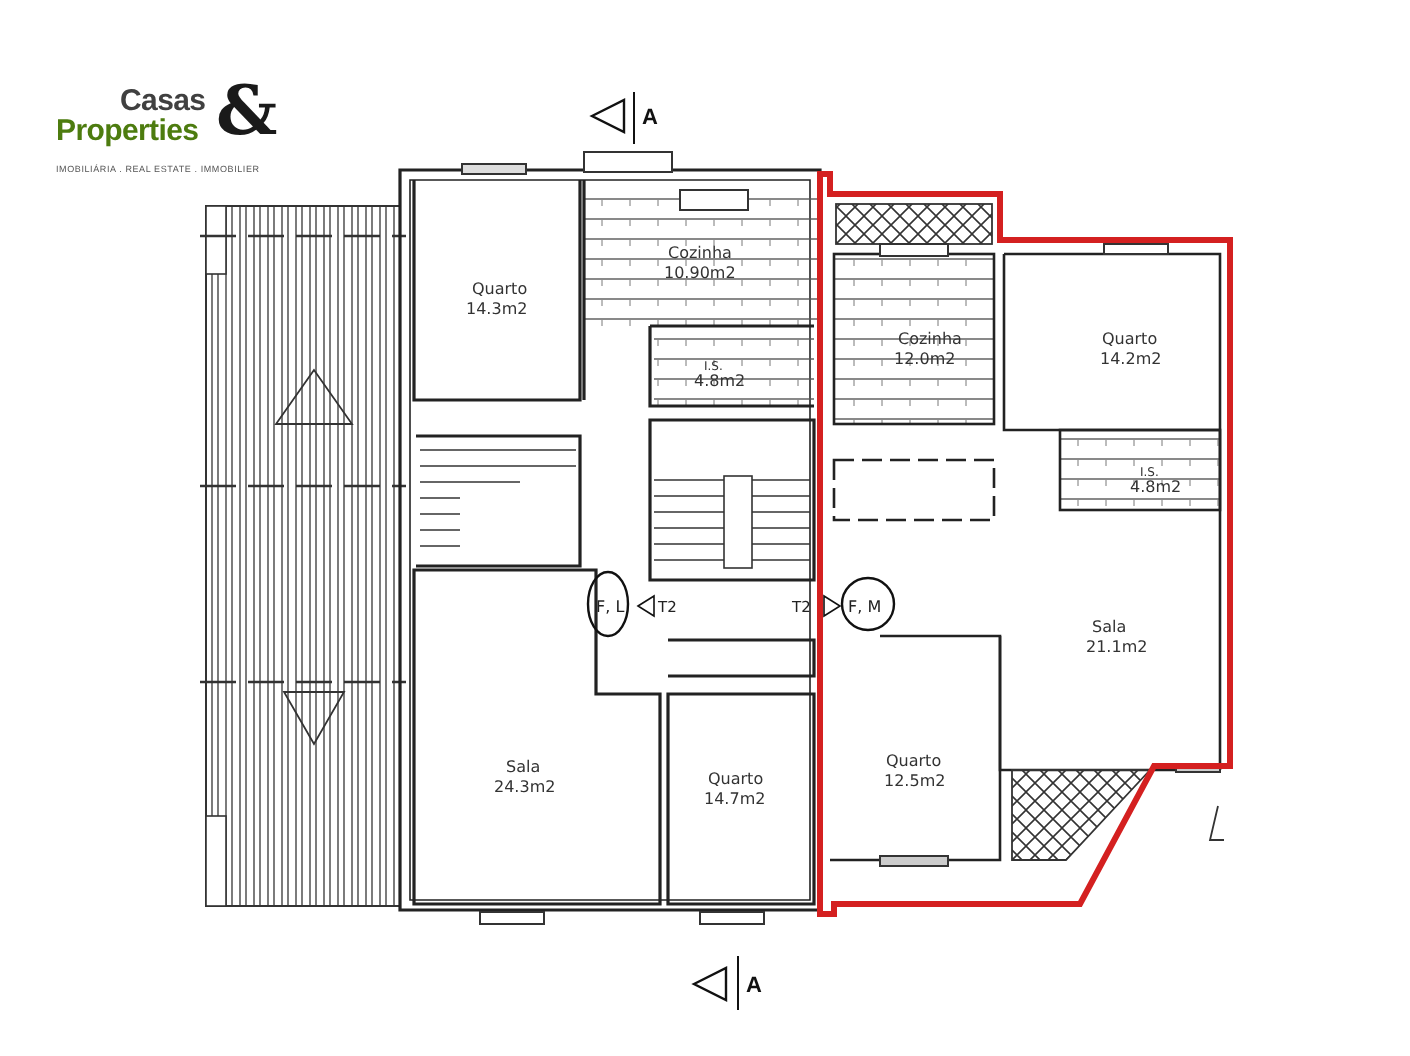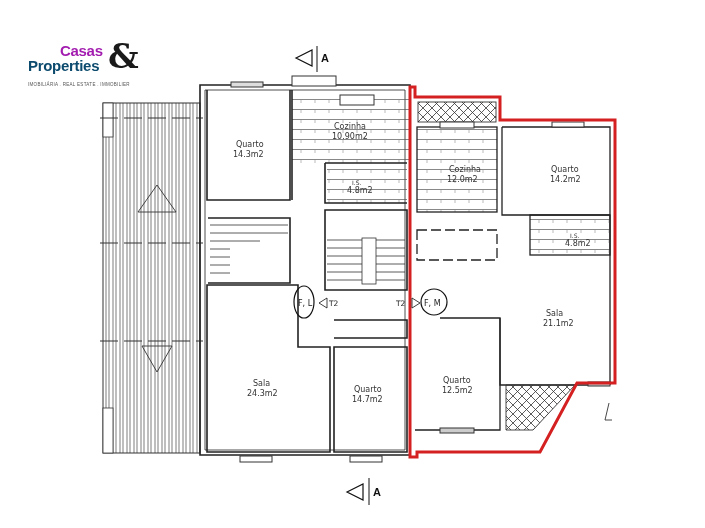--- a/index.html
+++ b/index.html
@@ -1,19 +1,19 @@
 <!DOCTYPE html>
 <html><head>
 <meta charset="utf-8">
 <style>
   html, body { margin:0; padding:0; background:#ffffff; }
   body { width:705px; height:528px; position:relative; overflow:hidden; font-family:"Liberation Sans", sans-serif; }
   .logo { position:absolute; left:28px; top:42px; }
-  .logo-line1 { position:absolute; left:32px; top:0; font-size:15px; font-weight:bold; color:#a21caf; letter-spacing:-0.3px; white-space:nowrap;text-align:right; }
-  .logo-line2 { position:absolute; left:0; top:15px; font-size:15px; font-weight:bold; color:#0c4a6e; letter-spacing:-0.3px; white-space:nowrap; }
+  .logo-line1 { position:absolute; left:32px; top:0; font-size:15px; font-weight:bold; color:#404040; letter-spacing:-0.3px; white-space:nowrap;text-align:right; }
+  .logo-line2 { position:absolute; left:0; top:15px; font-size:15px; font-weight:bold; color:#4d7c0f; letter-spacing:-0.3px; white-space:nowrap; }
   .logo-amp { position:absolute; left:80px; top:-6px; font-size:34px; font-weight:bold; color:#1a1a1a; font-family:"DejaVu Serif", serif; }
   .logo-tag { position:absolute; left:0; top:40px; font-size:4.5px; color:#555; letter-spacing:0.3px; white-space:nowrap; }
   svg { position:absolute; left:0; top:0; }
   .lbl { font-family:"DejaVu Sans", sans-serif; font-size:8px; fill:#333; }
   .sec { font-family:"Liberation Sans", sans-serif; font-size:11px; font-weight:bold; fill:#111; }
   .t2 { font-family:"DejaVu Sans", sans-serif; font-size:7.5px; fill:#222; }
 </style>
 </head>
 <body>
 

